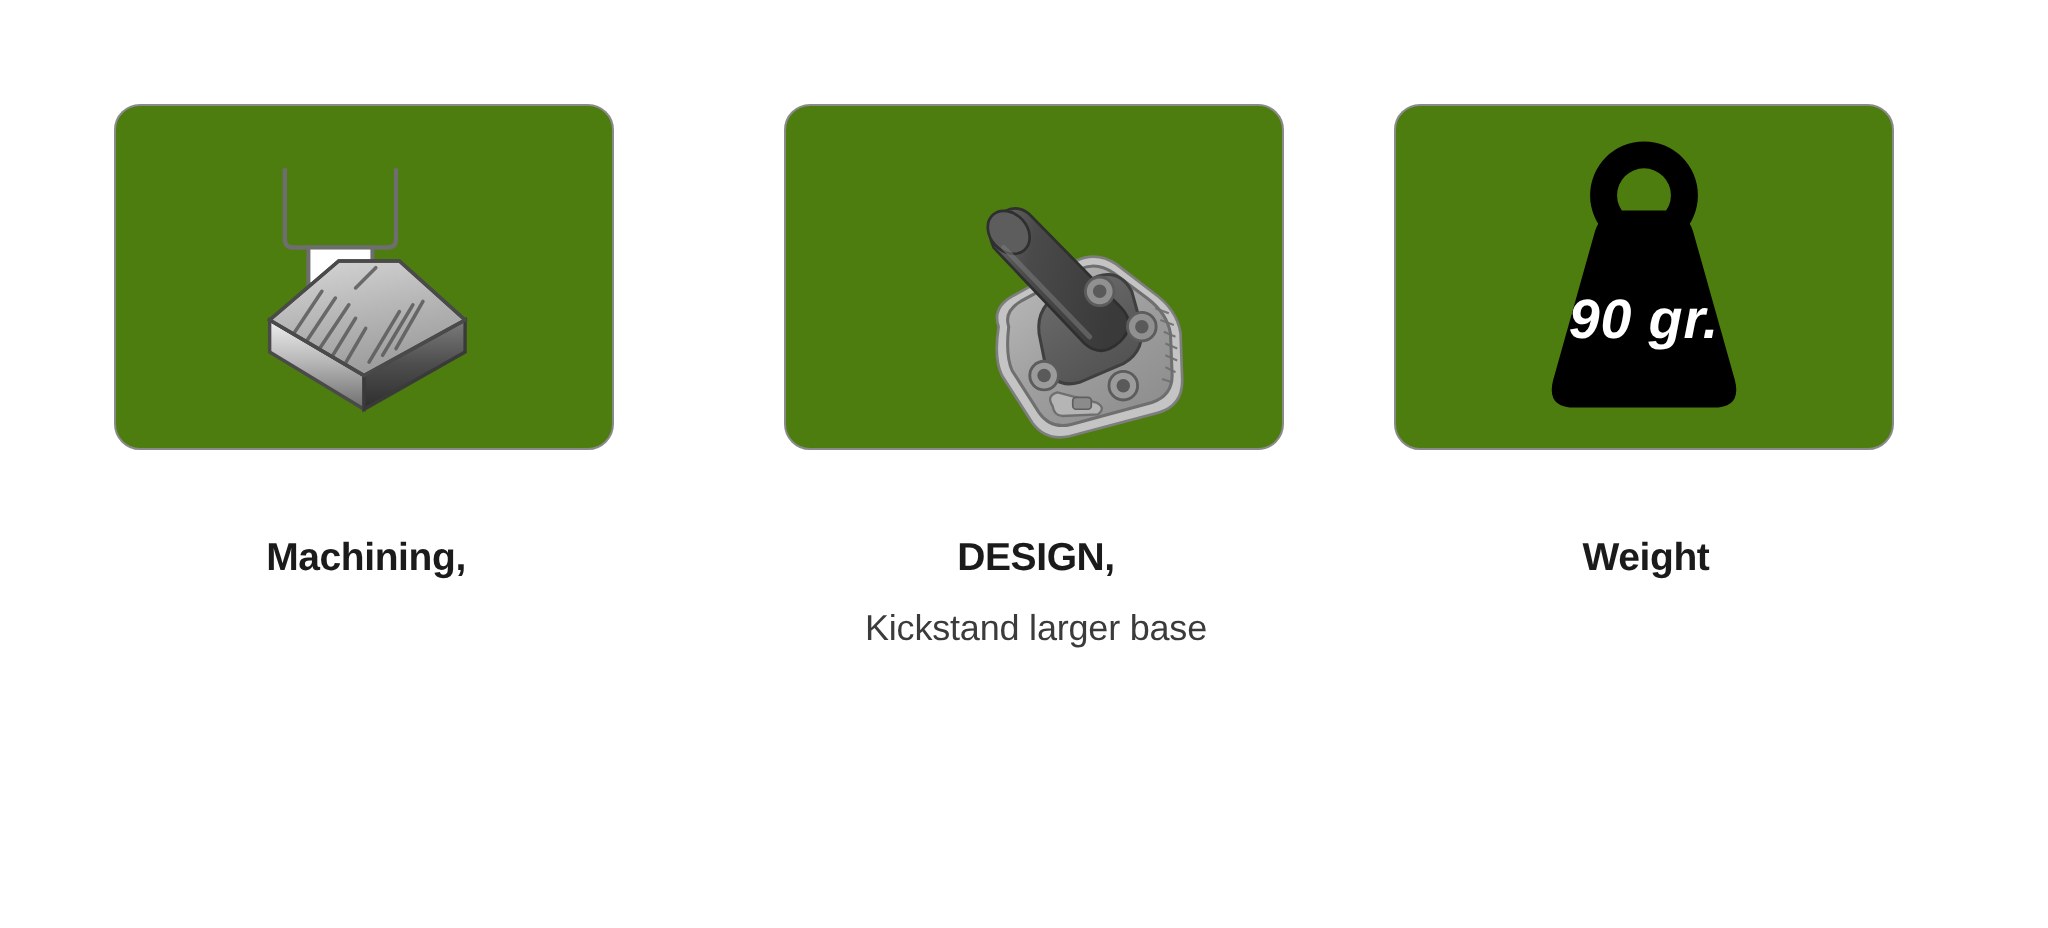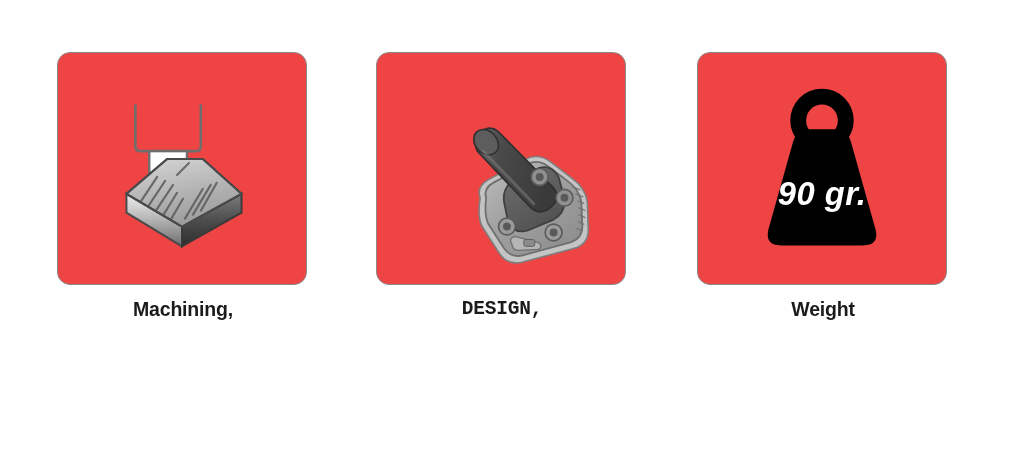--- a/index.html
+++ b/index.html
@@ -22,44 +22,44 @@
     width: 1024px;
     height: 464px;
   }
 
   .feature {
     position: absolute;
     top: 52px;
     width: 252px;
   }
   .feature-1 { left: 57px; }
-  .feature-2 { left: 376px; font-family: Liberation Mono, monospace; }
+  .feature-2 { left: 392px; }
   .feature-3 { left: 697px; }
 
   .icon-card {
     width: 250px;
-    height: 233px;
+    height: 173px;
     box-sizing: border-box;
     border: 1.4px solid #8a8a8a;
     border-radius: 13px;
-    background: #ef4444;
+    background: #4d7c0f;
     position: relative;
     overflow: hidden;
   }
 
   .icon-svg {
     display: block;
     width: 100%;
     height: 100%;
   }
 
   .caption {
     width: 252px;
     text-align: center;
-    margin-top: 12px;
+    margin-top: 42px;
   }
   .caption-title {
     font-size: 19.5px;
     font-weight: bold;
     color: #1b1b1b;
     letter-spacing: -0.2px;
     line-height: 1.25;
     margin: 0 0 9px 0;
   }
   .caption-body {
@@ -197,20 +197,21 @@
           <circle cx="178" cy="166" r="4" fill="#5a5a5a"></circle>
         </g>
 
         <path d="M136 178 Q132 172 139 170 L162 176 Q168 179 163 183 L142 184 Q137 184 136 178 Z" fill="#b5b5b5" stroke="#6f6f6f" stroke-width="1.4"></path>
         <rect x="148" y="173" width="11" height="7" rx="2" fill="#8b8b8b" stroke="#5f5f5f" stroke-width="1"></rect>
       </svg>
     </div>
     <div class="caption">
       <div class="caption-title">DESIGN,</div>
       <div class="caption-body">
+        <span class="bodyline">Kickstand larger base</span>
       </div>
     </div>
   </div>
 
   <div class="feature feature-3">
     <div class="icon-card">
       <svg class="icon-svg" viewBox="0 0 250 203">
 
         <path d="M125 21 A32 32 0 0 1 125 85 A32 32 0 0 1 125 21 Z
                  M125 37 A16 16 0 0 0 125 69 A16 16 0 0 0 125 37 Z" fill="#000000" fill-rule="evenodd"></path>

